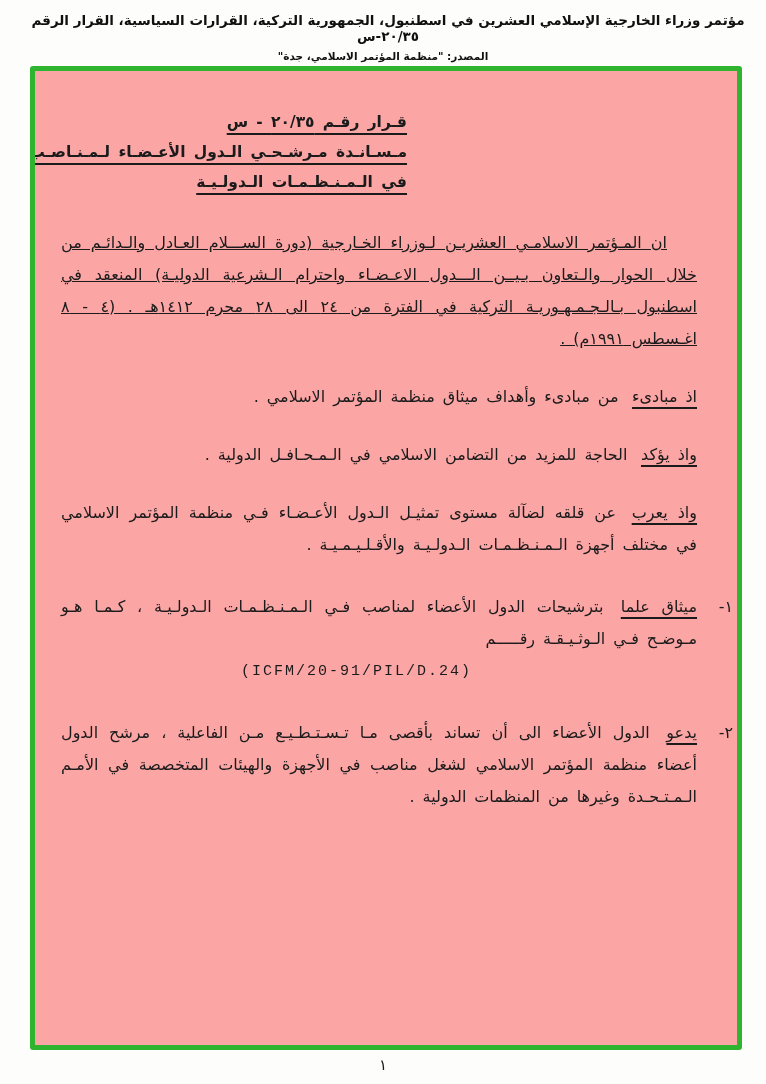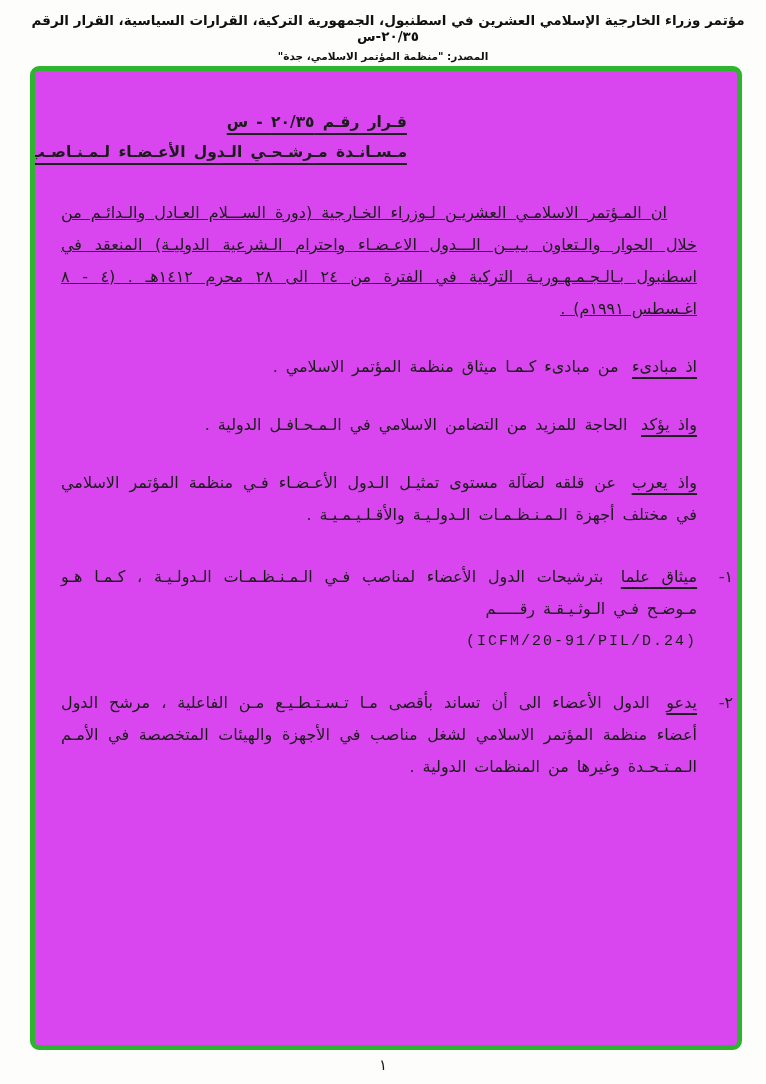--- a/index.html
+++ b/index.html
@@ -22,22 +22,22 @@
   .doc-header .h-line1 { font-size:13.5px; font-weight:bold; letter-spacing:0;padding-left:10px; }
   .doc-header .h-line2 { font-size:10.5px; font-weight:bold; margin-top:6px; }
 
   
   .green-frame {
     position:absolute;
     left:30px; top:66px;
     width:712px; height:984px;
     box-sizing:border-box;
     border:5px solid #2eb42e;
-    border-radius:9px;
-    background:#d946ef;
+    border-radius:3px;
+    background:#fca5a5;
   }
   .doc-body {
     direction:rtl;
     box-sizing:border-box;
     height:100%;
     padding:36px 40px 16px 26px;
     font-size:16px;
     line-height:2.0;
     word-spacing:0.18em;
     overflow:hidden;
@@ -78,21 +78,21 @@
     right:-36px; top:0;
     width:32px;
     text-align:right;
   }
   .item .item-text { text-align:justify; }
   .item .reference {
     direction:ltr;
     font-family:"Liberation Mono", "DejaVu Sans Mono", monospace;
     font-size:15px;
     letter-spacing:2px;
-    text-align:right;
+    text-align:left;
     padding-left:180px;
     margin-top:2px;
     white-space:nowrap;
   }
 
   .page-number {
     position:absolute;
     bottom:10px; left:0; right:0;
     text-align:center;
     font-size:15px;
@@ -108,27 +108,28 @@
     <div class="h-line1">مؤتمر وزراء الخارجية الإسلامي العشرين في اسطنبول، الجمهورية التركية، القرارات السياسية، القرار الرقم ٢٠/٣٥-س</div>
     <div class="h-line2">المصدر: "منظمة المؤتمر الاسلامي، جدة"</div>
   </header>
 
   <div class="green-frame">
     <div class="doc-body">
 
       <div class="title-block">
         <div><span class="title-line">قـرار رقـم ٢٠/٣٥ - س</span></div>
         <div><span class="title-line">مـسـانـدة مـرشـحـي الـدول الأعـضـاء لـمـنـاصـب مـعـيـنـة</span></div>
+        <div><span class="title-line">في الـمـنـظـمـات الـدولـيـة</span></div>
       </div>
 
       <p class="para intro">ان المـؤتمر الاسلامـي العشريـن لـوزراء الخـارجية (دورة الســـلام العـادل والـدائـم من خلال الحوار والـتعاون بـيــن الـــدول الاعـضـاء واحترام الـشرعية الدوليـة) المنعقد في اسطنبول بـالـجـمـهـوريـة التركية في الفترة من ٢٤ الى ٢٨ محرم ١٤١٢هـ . (٤ - ٨ اغـسطس ١٩٩١م) .</p>
 
       <p class="para">
         <span class="lead">اذ مبادىء</span>
-        <span>من مبادىء كـمـا ميثاق منظمة المؤتمر الاسلامي .</span>
+        <span>من مبادىء وأهداف ميثاق منظمة المؤتمر الاسلامي .</span>
       </p>
 
       <p class="para">
         <span class="lead">واذ يؤكد</span>
         <span>الحاجة للمزيد من التضامن الاسلامي في الـمـحـافـل الدولية .</span>
       </p>
 
       <p class="para">
         <span class="lead">واذ يعرب</span>
         <span>عن قلقه لضآلة مستوى تمثيـل الـدول الأعـضـاء فـي منظمة المؤتمر الاسلامي في مختلف أجهزة الـمـنـظـمـات الـدولـيـة والأقـلـيـمـيـة .</span>

